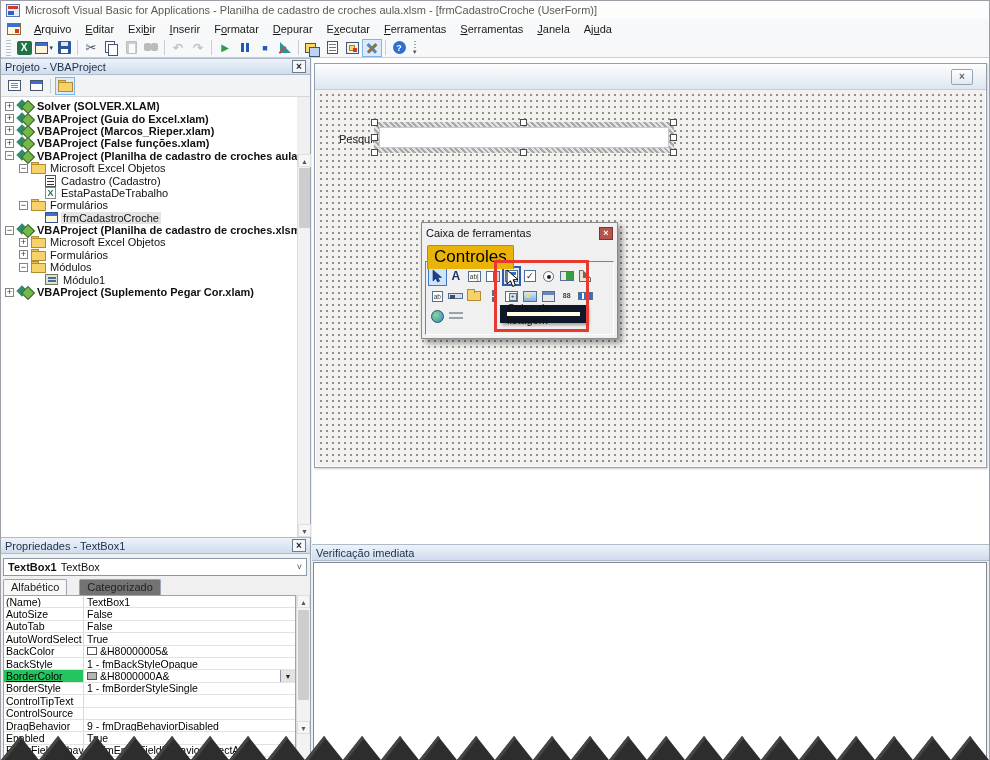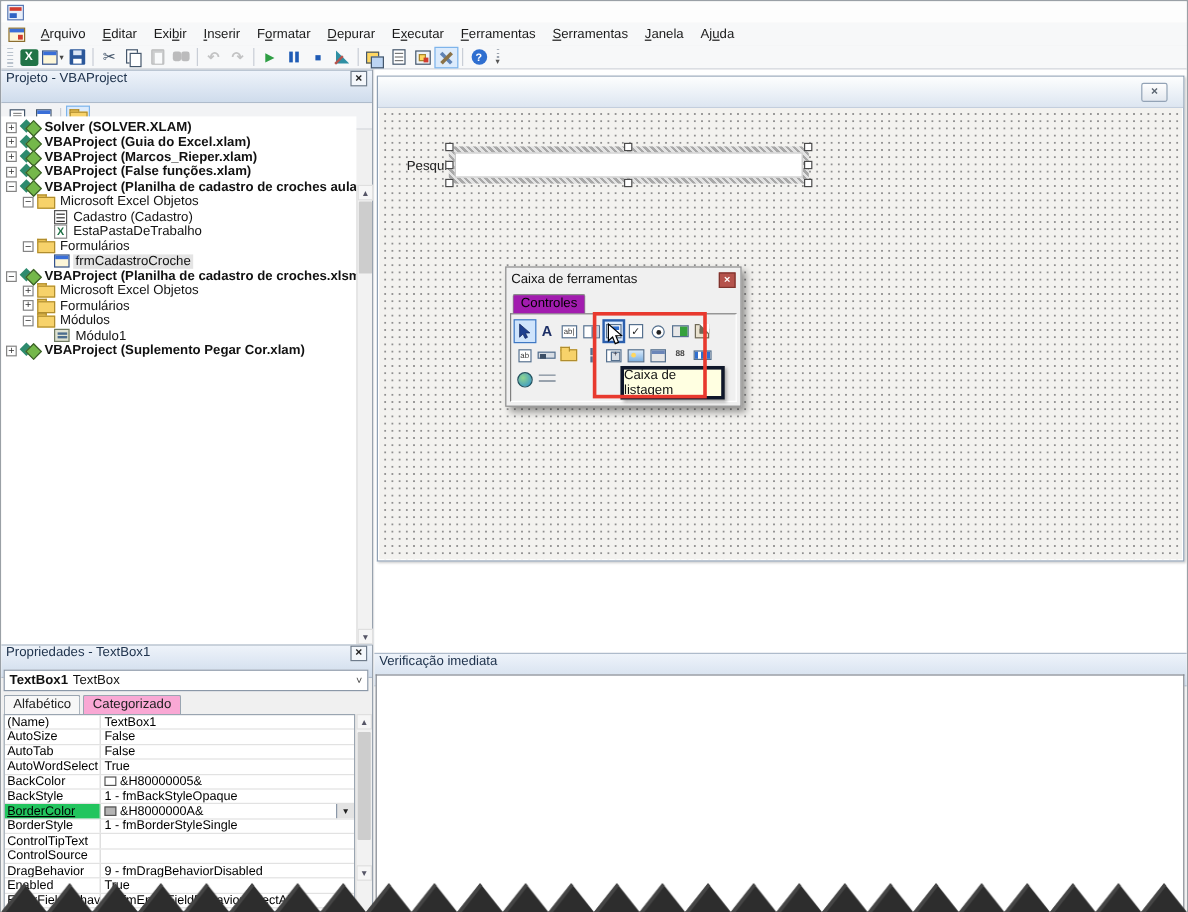--- a/index.html
+++ b/index.html
@@ -64,22 +64,22 @@
   .tbi-props::before{content:"";position:absolute;left:1px;top:2px;width:7px;height:1px;background:#777;box-shadow:0 3px 0 #777,0 6px 0 #777;}
   .tbi-objb{width:13px;height:12px;border:1px solid #44566b;background:#eef3f9;}
   .tbi-objb::before{content:"";position:absolute;left:2px;top:2px;width:4px;height:4px;background:#ffd761;border:1px solid #a8872c;}
   .tbi-objb::after{content:"";position:absolute;right:1px;bottom:1px;width:4px;height:4px;background:#d23b2e;}
   .tbi-toolbox{width:14px;height:13px;}
   .tbi-toolbox::before,.tbi-toolbox::after{content:"";position:absolute;left:1px;top:6px;width:12px;height:2.5px;background:#8a7247;}
   .tbi-toolbox::before{transform:rotate(45deg);background:#5f83b5;}
   .tbi-toolbox::after{transform:rotate(-45deg);}
   .tbi-help{width:13px;height:13px;border-radius:50%;background:#2f6fd0;color:#fff;font-size:9px;font-weight:bold;display:flex;align-items:center;justify-content:center;}
   
-  .panel-cap{height:28px;background:linear-gradient(#eef3fa,#cfdcec);border:1px solid #aebbcb;border-left:none;border-right:none;
-             display:flex;font-size:11px;color:#20344e;padding:0 4px;}
+  .panel-cap{height:17px;background:linear-gradient(#eef3fa,#cfdcec);border:1px solid #aebbcb;border-left:none;border-right:none;
+             display:flex;align-items:center;font-size:11px;color:#20344e;padding:0 4px;}
   .panel-cap .cap-title{flex:1;white-space:nowrap;overflow:hidden;}
   .cap-close{width:14px;height:13px;border:1px solid #6f7c8c;background:#f4f7fb;color:#222;font-size:10px;font-weight:bold;
              line-height:11px;text-align:center;}
   
   .left-col{position:absolute;left:0;top:57px;width:310px;bottom:0;background:#f0f0f0;border-right:1px solid #98a2ae;}
   .proj-tools{height:22px;background:#f2f3f5;display:flex;align-items:center;gap:2px;padding-left:3px;border-bottom:1px solid #d4d8dd;}
   .ptool{width:20px;height:18px;display:flex;align-items:center;justify-content:center;border:1px solid transparent;}
   .ptool.pressed{background:#dcebfc;border:1px solid #7eb4ea;}
   .ptool-sep{width:1px;height:14px;background:#c9ced6;margin:0 2px;}
   .pi-code{width:13px;height:11px;border:1px solid #44566b;background:#fff;}
@@ -110,22 +110,22 @@
   .vscroll{position:absolute;width:13px;background:#f2f2f2;border-left:1px solid #dcdcdc;}
   .vscroll .arr{position:absolute;left:0;width:13px;height:13px;font-size:7px;color:#556;text-align:center;line-height:13px;background:#f6f6f6;border:1px solid #dfdfdf;}
   .vscroll .arr.up{top:0;} .vscroll .arr.dn{bottom:0;}
   .vscroll .thumb{position:absolute;left:1px;width:11px;background:#cdcdcd;border-radius:1px;}
   
   .props-panel{position:absolute;left:0;top:479px;right:0;bottom:0;background:#f0f0f0;}
   .obj-select{position:absolute;left:2px;top:21px;right:3px;height:18px;background:#fff;border:1px solid #8b98a8;
               font-size:11px;display:flex;align-items:center;padding:0 4px;color:#111;}
   .obj-select b{margin-right:4px;}
   .obj-select .chev{margin-left:auto;color:#444;font-size:9px;}
-  .prop-tabs{position:absolute;left:2px;top:41px;height:17px;display:flex;align-items:flex-end;gap:2px;font-size:11px;}
-  .ptab{padding:1px 7px 2px;border:1px solid #9aa5b1;border-bottom:none;background:#f9a8d4;color:#222;border-radius:2px 2px 0 0;}
+  .prop-tabs{position:absolute;left:2px;top:41px;height:17px;display:flex;align-items:flex-end;gap:12px;font-size:11px;}
+  .ptab{padding:1px 7px 2px;border:1px solid #9aa5b1;border-bottom:none;background:#737373;color:#222;border-radius:2px 2px 0 0;}
   .ptab.active{background:#f7f7f7;font-weight:normal;position:relative;top:1px;padding-bottom:3px;}
   .prop-grid{position:absolute;left:2px;top:58px;right:14px;bottom:0;background:#fff;border:1px solid #9aa5b1;overflow:hidden;}
   .prow{display:flex;height:12.4px;border-bottom:1px solid #e2e2e2;font-size:10.5px;align-items:center;}
   .prow .pname{width:80px;flex:none;padding-left:2px;border-right:1px solid #d8d8d8;overflow:hidden;white-space:nowrap;height:100%;display:flex;align-items:center;}
   .prow .pval{flex:1;padding-left:3px;display:flex;align-items:center;overflow:hidden;white-space:nowrap;height:100%;}
   .prow.sel .pname{background:#22c55e;text-decoration:underline;}
   .swatch{width:10px;height:8px;border:1px solid #555;margin-right:3px;flex:none;}
   .pdrop{margin-left:auto;width:15px;height:100%;background:#e3e3e3;border-left:1px solid #8b98a8;font-size:7px;
          display:flex;align-items:center;justify-content:center;color:#222;flex:none;}
   
@@ -148,22 +148,22 @@
   
   .immediate{position:absolute;left:0;right:0;top:486px;bottom:0;background:#f0f0f0;}
   .imm-body{position:absolute;left:1px;top:18px;right:2px;bottom:0;background:#fff;border:1px solid #828790;border-bottom:none;}
   
   .toolbox{position:absolute;left:420px;top:221px;width:197px;height:117px;background:#f0f0f0;border:1px solid #8a8a8a;
            box-shadow:4px 4px 6px rgba(0,0,0,.4);}
   .tbx-cap{height:20px;display:flex;align-items:center;padding:0 4px;font-size:11px;color:#111;}
   .tbx-cap .cap-title{flex:1;}
   .tbx-close{width:14px;height:13px;background:#b5534c;border:1px solid #7e332d;color:#fff;font-size:9px;font-weight:bold;
              text-align:center;line-height:11px;}
-  .tbx-tab{position:absolute;left:5px;top:22px;padding:1px 6px 2px;font-size:11px;border:1px solid #8a8a8a;border-bottom:none;
-           background:#a21caf;z-index:2;border-radius:2px 2px 0 0;}
+  .tbx-tab{position:absolute;left:5px;top:22px;padding:1px 6px 2px;font-size:17px;border:1px solid #8a8a8a;border-bottom:none;
+           background:#eab308;z-index:2;border-radius:2px 2px 0 0;}
   .tbx-body{position:absolute;left:3px;top:38px;right:3px;bottom:3px;border:1px solid;border-color:#808080 #fff #fff #808080;
             padding:4px 2px;display:flex;flex-wrap:wrap;align-content:flex-start;}
   .tbx{width:18.5px;height:20px;display:flex;align-items:center;justify-content:center;position:relative;}
   .tbx.pressed{background:#cfe4fc;border:1px solid #3f78c3;}
   .tbx.highlight{border:2px solid #2b5fad;background:#ddeafc;}
   .tbxi{position:relative;display:inline-flex;align-items:center;justify-content:center;font-size:10px;color:#223;}
   .k-text{font-weight:bold;font-size:12px;color:#1d2f66;}
   .k-boxtext{border:1px solid #55708e;background:#fff;font-size:6.5px;padding:1px 1px;color:#333;}
   .k-combo{width:14px;height:11px;border:1px solid #55708e;background:#fff;}
   .k-combo::after{content:"";position:absolute;right:0;top:0;bottom:0;width:5px;background:#c6d3e2;border-left:1px solid #55708e;}
@@ -186,35 +186,36 @@
   .k-refedit::after{content:"+";position:absolute;right:0;bottom:0;width:6px;height:6px;background:#d7dde4;border:1px solid #55708e;font-size:6px;line-height:5px;text-align:center;}
   .k-image{width:14px;height:11px;border:1px solid #55708e;background:linear-gradient(#d7e9fa,#7fb1e0);}
   .k-image::after{content:"";position:absolute;left:2px;top:2px;width:4px;height:4px;border-radius:50%;background:#ffd761;}
   .k-formicon{width:13px;height:11px;border:1px solid #55708e;background:#e8e8e8;}
   .k-formicon::before{content:"";position:absolute;left:0;top:0;right:0;height:3px;background:#6b86b8;}
   .k-numbers{font-size:7px;font-weight:bold;color:#444;line-height:6px;text-align:center;}
   .k-progress{width:15px;height:8px;border:1px solid #55708e;background:repeating-linear-gradient(90deg,#2f6fd0 0 3px,#fff 3px 5px);}
   .k-globe{width:13px;height:13px;border-radius:50%;background:radial-gradient(circle at 35% 35%,#8fd48f,#2c8fd0);border:1px solid #24525e;}
   .k-lines{width:14px;height:9px;background:repeating-linear-gradient(#98a2ad 0 1.5px,transparent 1.5px 5px);}
   
-  .tooltip{position:absolute;left:516px;top:304px;width:87px;height:28px;background:#ffffe1;border:3px solid #0f172a;
+  .tooltip{position:absolute;left:499px;top:304px;width:87px;height:18px;background:#ffffe1;border:7px solid #0f172a;
            font-size:11px;color:#111;display:flex;align-items:center;justify-content:center;
            box-shadow:2px 2px 3px rgba(0,0,0,.35);z-index:11;}
   .red-box{position:absolute;left:493px;top:259px;width:95px;height:72px;border:3px solid #e8392e;z-index:12;}
   .cursor{position:absolute;left:505px;top:268px;z-index:13;}
   
   .torn{position:absolute;left:0;bottom:0;width:100%;height:25px;z-index:50;}
 </style>
 </head>
 <body>
 
 <div class="app">
 
   <div class="titlebar">
     <span class="app-ico"></span>
+    <span class="title">Microsoft Visual Basic for Applications - Planilha de cadastro de croches aula.xlsm - [frmCadastroCroche (UserForm)]</span>
   </div>
 
   <div class="menubar">
     <span class="child-ico"></span>
     <div id="menu" style="display:flex;">
         <span class="menu-item"><span></span><span class="ul">A</span><span>rquivo</span></span>
         <span class="menu-item"><span></span><span class="ul">E</span><span>ditar</span></span>
         <span class="menu-item"><span>Exi</span><span class="ul">b</span><span>ir</span></span>
         <span class="menu-item"><span></span><span class="ul">I</span><span>nserir</span></span>
         <span class="menu-item"><span>F</span><span class="ul">o</span><span>rmatar</span></span>

